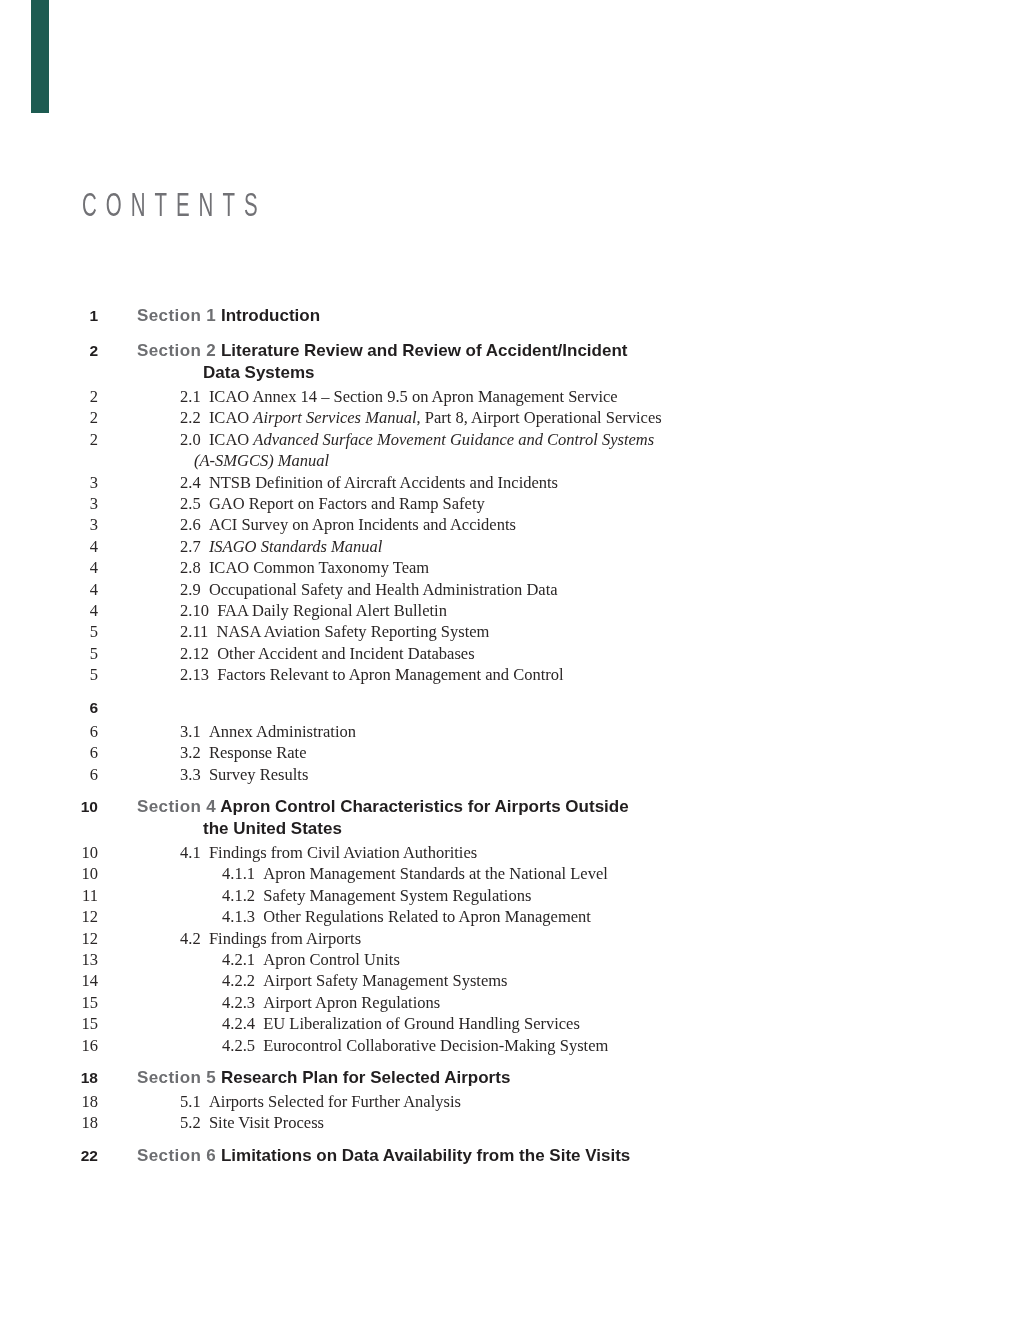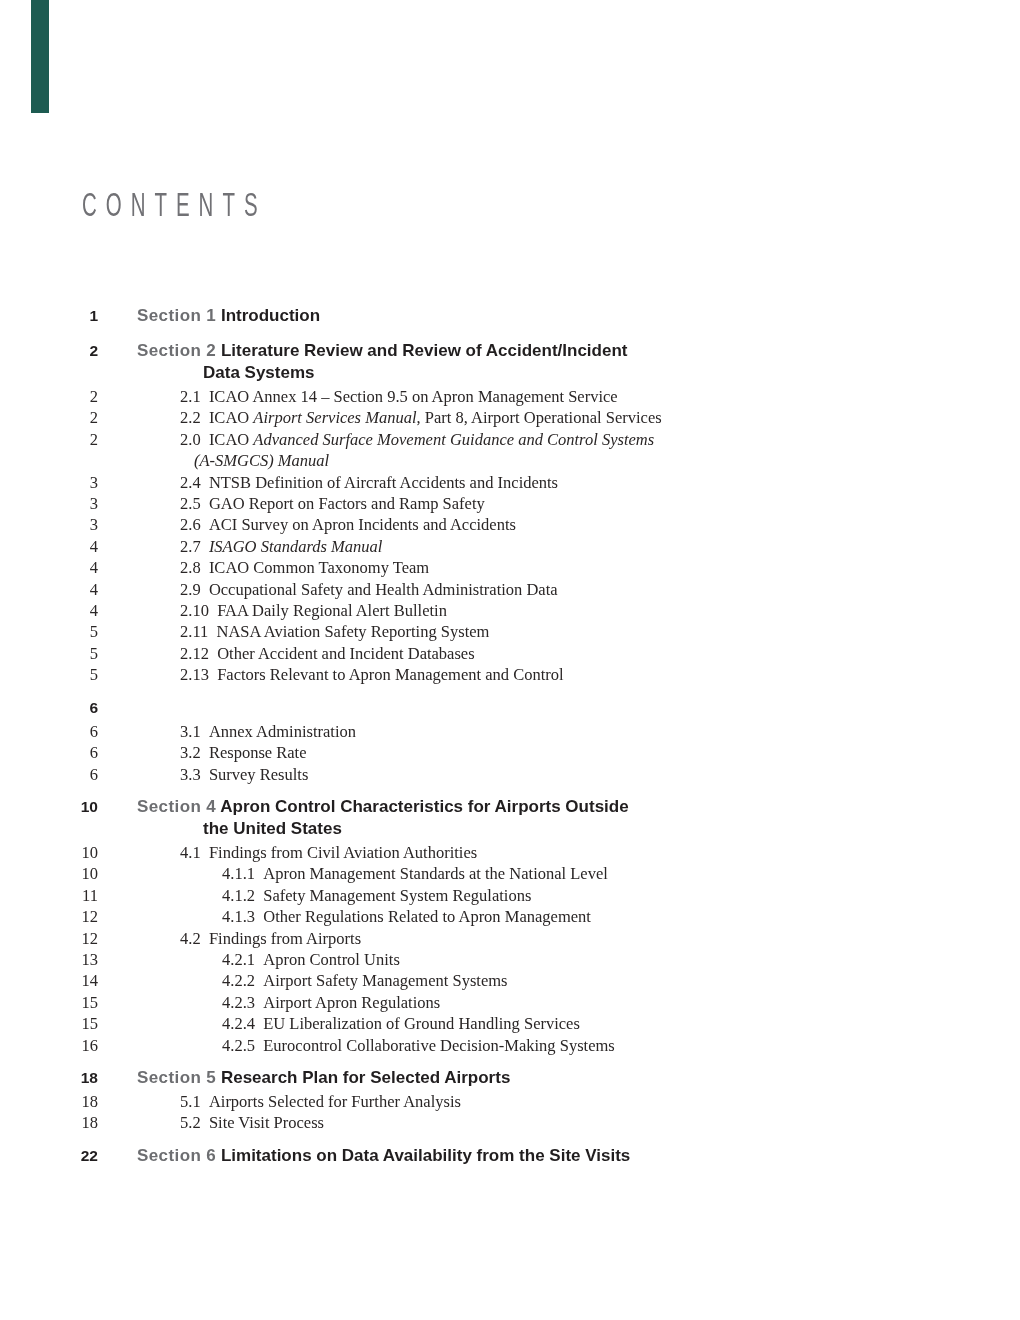--- a/index.html
+++ b/index.html
@@ -168,21 +168,21 @@
     <div class="row l3">
       <div class="num">15</div>
       <div class="content"><span class="enum">4.2.3 </span><span class="etitle"><span>Airport Apron Regulations</span></span></div>
     </div>
     <div class="row l3">
       <div class="num">15</div>
       <div class="content"><span class="enum">4.2.4 </span><span class="etitle"><span>EU Liberalization of Ground Handling Services</span></span></div>
     </div>
     <div class="row l3">
       <div class="num">16</div>
-      <div class="content"><span class="enum">4.2.5 </span><span class="etitle"><span>Eurocontrol Collaborative Decision-Making Systems</span></span></div>
+      <div class="content"><span class="enum">4.2.5 </span><span class="etitle"><span>Eurocontrol Collaborative Decision-Making System</span></span></div>
     </div>
     <div class="row section">
       <div class="num">18</div>
       <div class="content">
         <div class="line1"><span class="slabel">Section 5</span> <span class="stitle">Research Plan for Selected Airports</span></div>
       </div>
     </div>
     <div class="row l2">
       <div class="num">18</div>
       <div class="content"><span class="enum">5.1 </span><span class="etitle"><span>Airports Selected for Further Analysis</span></span></div>

